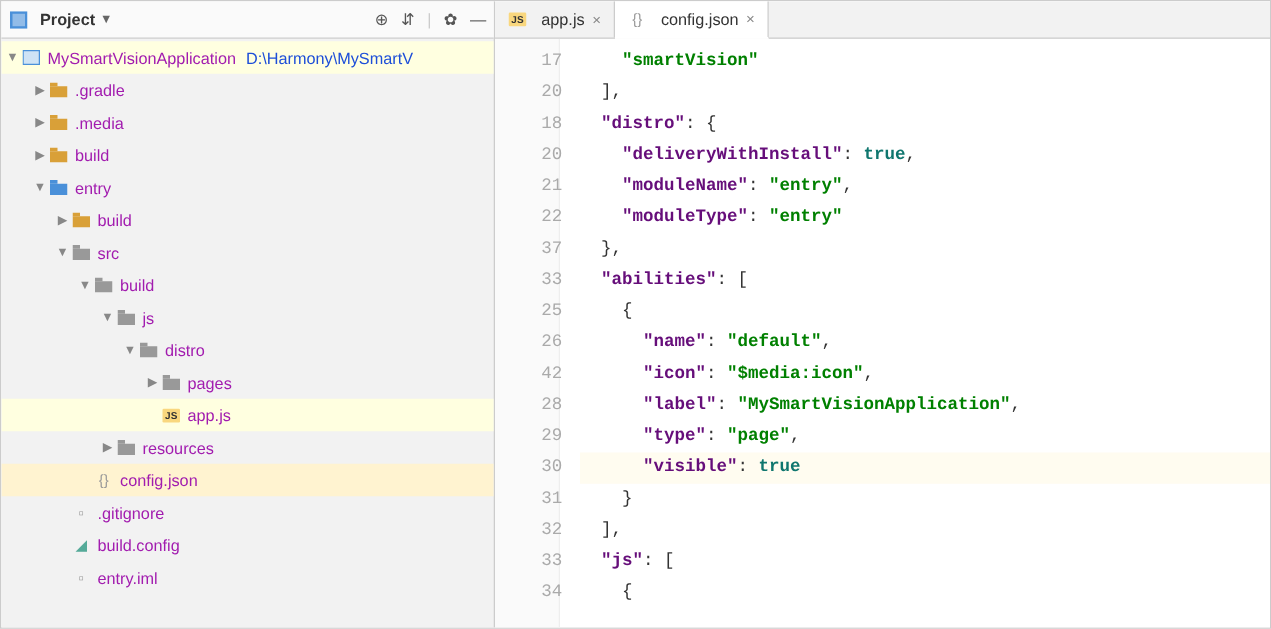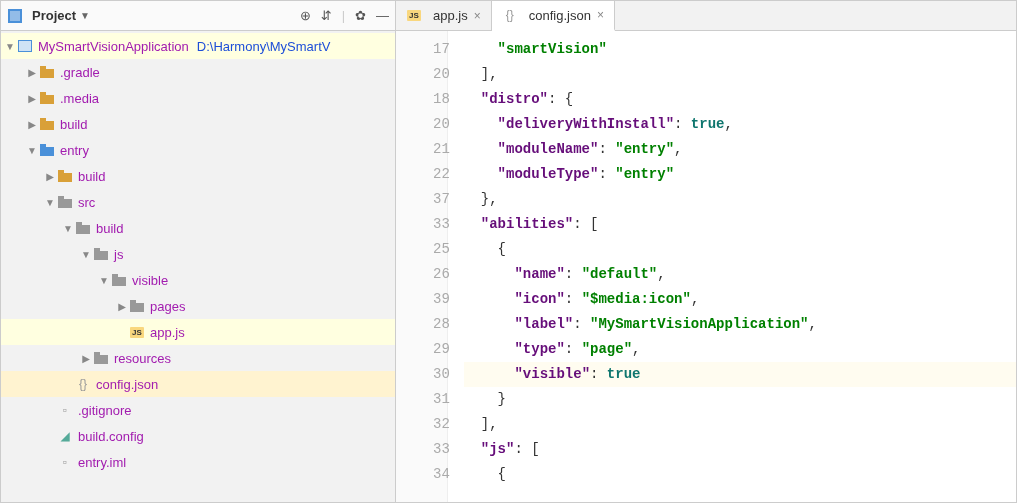--- a/index.html
+++ b/index.html
@@ -264,21 +264,21 @@
         </div>
         <div class="tree-row">
           <span class="indent" style="width:96px"></span>
           <span class="arrow">▼</span>
           <span class="icon">
             <svg class="fld">
               <rect class="tab" fill="#999"></rect>
               <rect class="body" y="3" fill="#999"></rect>
             </svg>
           </span>
-          <span class="tree-label">visible</span>
+          <span class="tree-label">distro</span>
         </div>
         <div class="tree-row">
           <span class="indent" style="width:114px"></span>
           <span class="arrow">▶</span>
           <span class="icon">
             <svg class="fld">
               <rect class="tab" fill="#999"></rect>
               <rect class="body" y="3" fill="#999"></rect>
             </svg>
           </span>
@@ -362,21 +362,21 @@
         <div>17</div>
         <div>20</div>
         <div>18</div>
         <div>20</div>
         <div>21</div>
         <div>22</div>
         <div>37</div>
         <div>33</div>
         <div>25</div>
         <div>26</div>
-        <div>39</div>
+        <div>42</div>
         <div>28</div>
         <div>29</div>
         <div>30</div>
         <div>31</div>
         <div>32</div>
         <div>33</div>
         <div>34</div>
       </div>
     <div class="code" id="code">
         <div style="height: 6px;"></div>

